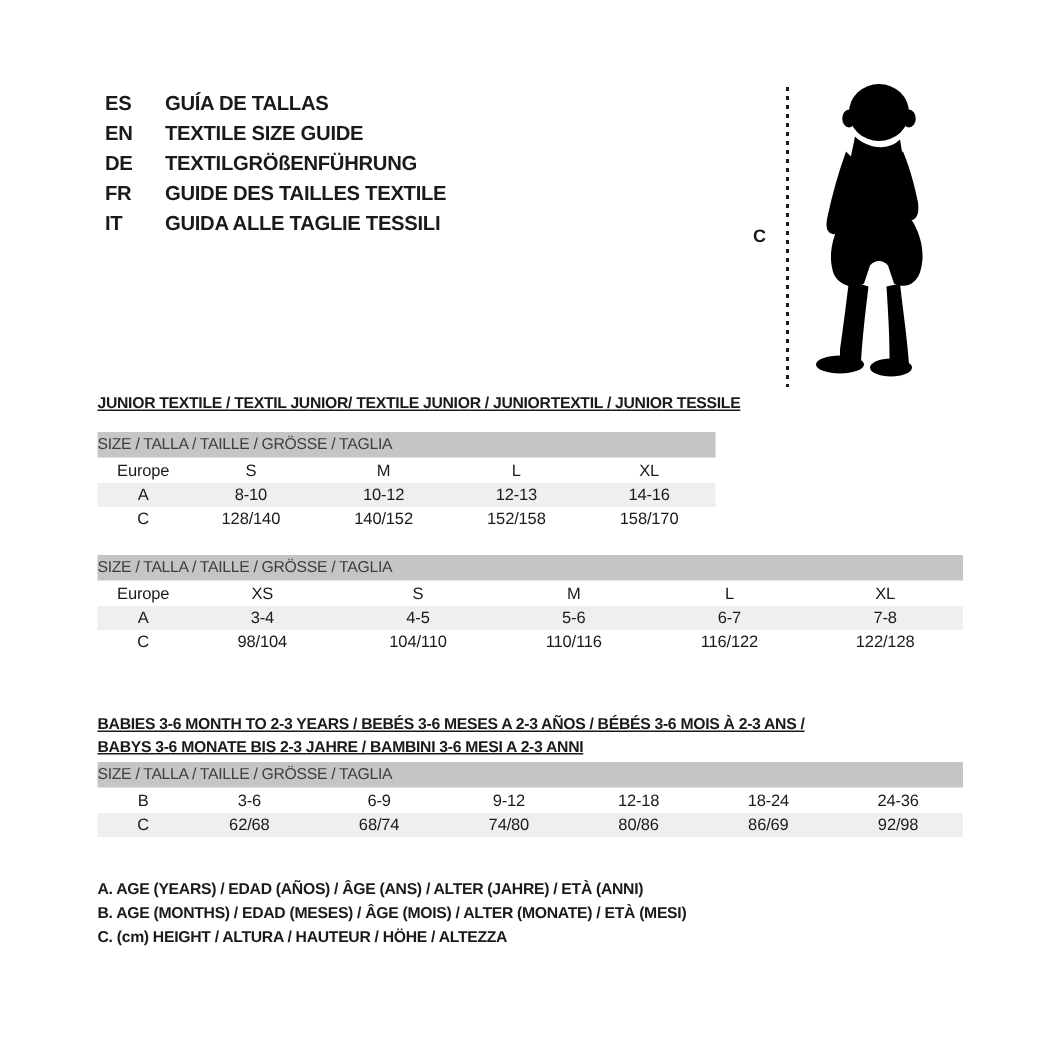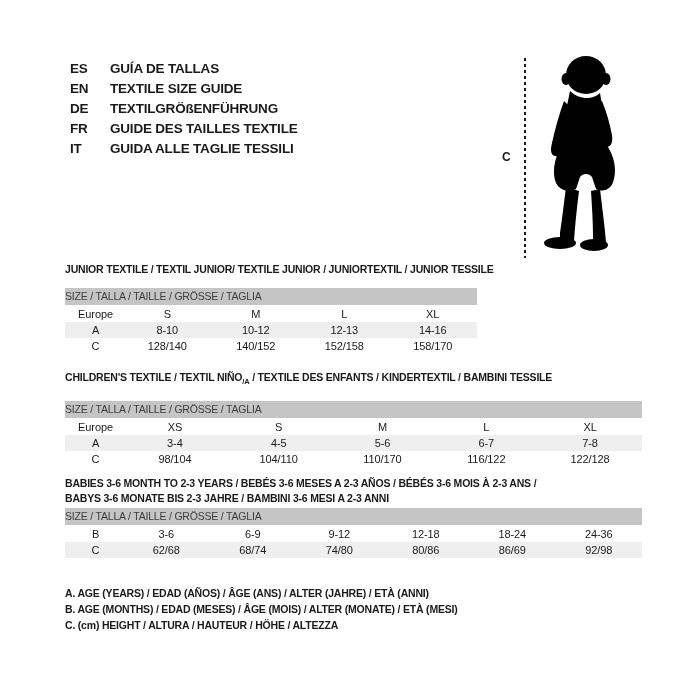--- a/index.html
+++ b/index.html
@@ -26,21 +26,21 @@
   }
   .baby-svg { position:absolute; left:34px; top:2px; }
 
   
   .section { position:absolute; left:65px; }
   .section-junior   { top:262px; width:412px; }
   .section-children { top:370px; width:577px; }
   .section-babies   { top:476px; width:577px; }
   .section-title {
     font-size:10.5px; font-weight:bold; letter-spacing:-0.2px;
-    line-height:14px; white-space:nowrap; margin-bottom:12px;
+    line-height:14px; white-space:nowrap; margin-bottom:12px;text-decoration:underline;
   }
   .section-babies .section-title { line-height:15px; margin-bottom:2px; }
   .title-sub { font-size:7.5px; vertical-align:sub; }
 
   .size-bar {
     height:17px; line-height:17px; padding-left:0; margin-bottom:1px;
     background:var(--size-bar-bg,#c5c5c5); color:var(--size-bar-text,#3d3d3d);
     font-size:10.5px; letter-spacing:-0.2px;
   }
   table.size-table { width:100%; border-collapse:collapse; table-layout:fixed; }
@@ -133,21 +133,20 @@
           <td>128/140</td>
           <td>140/152</td>
           <td>152/158</td>
           <td>158/170</td>
         </tr>
       </tbody>
     </table>
   </div>
 
   <div class="section section-children">
-    <div class="section-title"><span>CHILDREN'S TEXTILE / TEXTIL NIÑO</span><span class="title-sub">/A</span><span> / TEXTILE DES ENFANTS / KINDERTEXTIL / BAMBINI TESSILE</span></div>
     <div class="size-bar">SIZE / TALLA / TAILLE / GRÖSSE / TAGLIA</div>
     <table class="size-table">
       <colgroup>
           <col class="col-label">
           <col>
           <col>
           <col>
           <col>
           <col>
         </colgroup>
@@ -165,21 +164,21 @@
           <td>3-4</td>
           <td>4-5</td>
           <td>5-6</td>
           <td>6-7</td>
           <td>7-8</td>
         </tr>
         <tr>
           <td class="row-label">C</td>
           <td>98/104</td>
           <td>104/110</td>
-          <td>110/170</td>
+          <td>110/116</td>
           <td>116/122</td>
           <td>122/128</td>
         </tr>
       </tbody>
     </table>
   </div>
 
   <div class="section section-babies">
     <div class="section-title">
       <span style="display:block">BABIES 3-6 MONTH TO 2-3 YEARS / BEBÉS 3-6 MESES A 2-3 AÑOS / BÉBÉS 3-6 MOIS À 2-3 ANS /</span>

